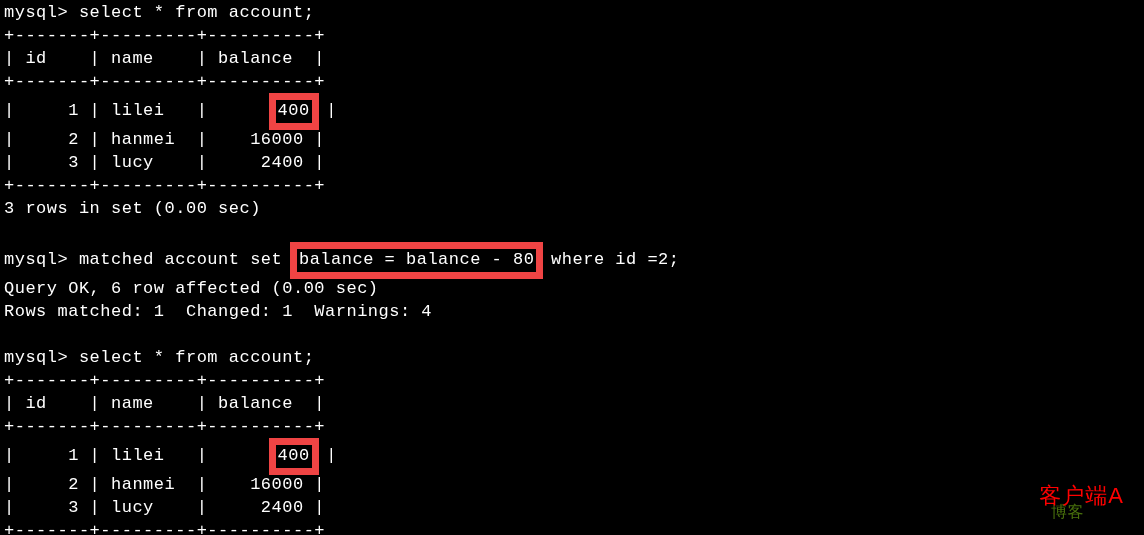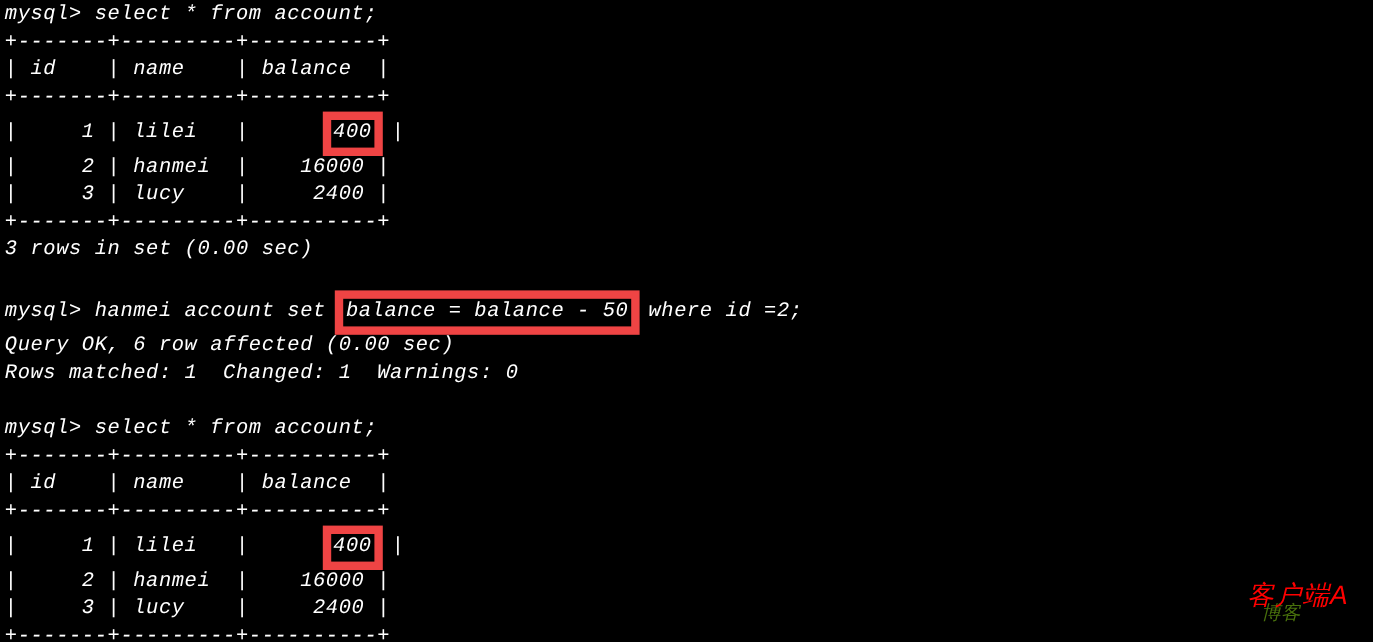--- a/index.html
+++ b/index.html
@@ -1,19 +1,18 @@
 <!DOCTYPE html>
 <html><head>
   <meta charset="utf-8">
   <style>
     * {
       margin: 0;
       padding: 0;
       box-sizing: border-box;
-      font-style: italic;
     }
     body {
       background: #000000;
       color: #ffffff;
       font-family: 'Courier New', Consolas, monospace;
       font-size: 17px;
       line-height: 1.35;
       padding: 2px 4px;
       width: 1144px;
       height: 535px;
@@ -57,23 +56,23 @@
 <div class="terminal-line">| id    | name    | balance  |</div>
 <div class="terminal-line">+-------+---------+----------+</div>
 <div id="q1-rows">
     <div class="terminal-line">|     1 | lilei   |      <span class="highlight-box">400</span> |</div>
     <div class="terminal-line">|     2 | hanmei  |    16000 |</div>
     <div class="terminal-line">|     3 | lucy    |     2400 |</div>
   </div>
 <div class="terminal-line">+-------+---------+----------+</div>
 <div class="terminal-line">3 rows in set (0.00 sec)</div>
 <div class="terminal-line"> </div>
-<div class="terminal-line"><span>mysql&gt;</span> <span>hanmei account set </span><span class="highlight-box">balance = balance - 50</span><span> where id =2;</span></div>
+<div class="terminal-line"><span>mysql&gt;</span> <span>matched account set </span><span class="highlight-box">balance = balance - 80</span><span> where id =2;</span></div>
 <div class="terminal-line">Query OK, 6 row affected (0.00 sec)</div>
-<div class="terminal-line">Rows matched: 1  Changed: 1  Warnings: 0</div>
+<div class="terminal-line">Rows matched: 1  Changed: 1  Warnings: 4</div>
 <div class="terminal-line"> </div>
 <div class="terminal-line"><span>mysql&gt;</span> <span>select * from account;</span></div>
 <div class="terminal-line">+-------+---------+----------+</div>
 <div class="terminal-line">| id    | name    | balance  |</div>
 <div class="terminal-line">+-------+---------+----------+</div>
 <div id="q2-rows">
     <div class="terminal-line">|     1 | lilei   |      <span class="highlight-box">400</span> |</div>
     <div class="terminal-line">|     2 | hanmei  |    16000 |</div>
     <div class="terminal-line">|     3 | lucy    |     2400 |</div>
   </div>

